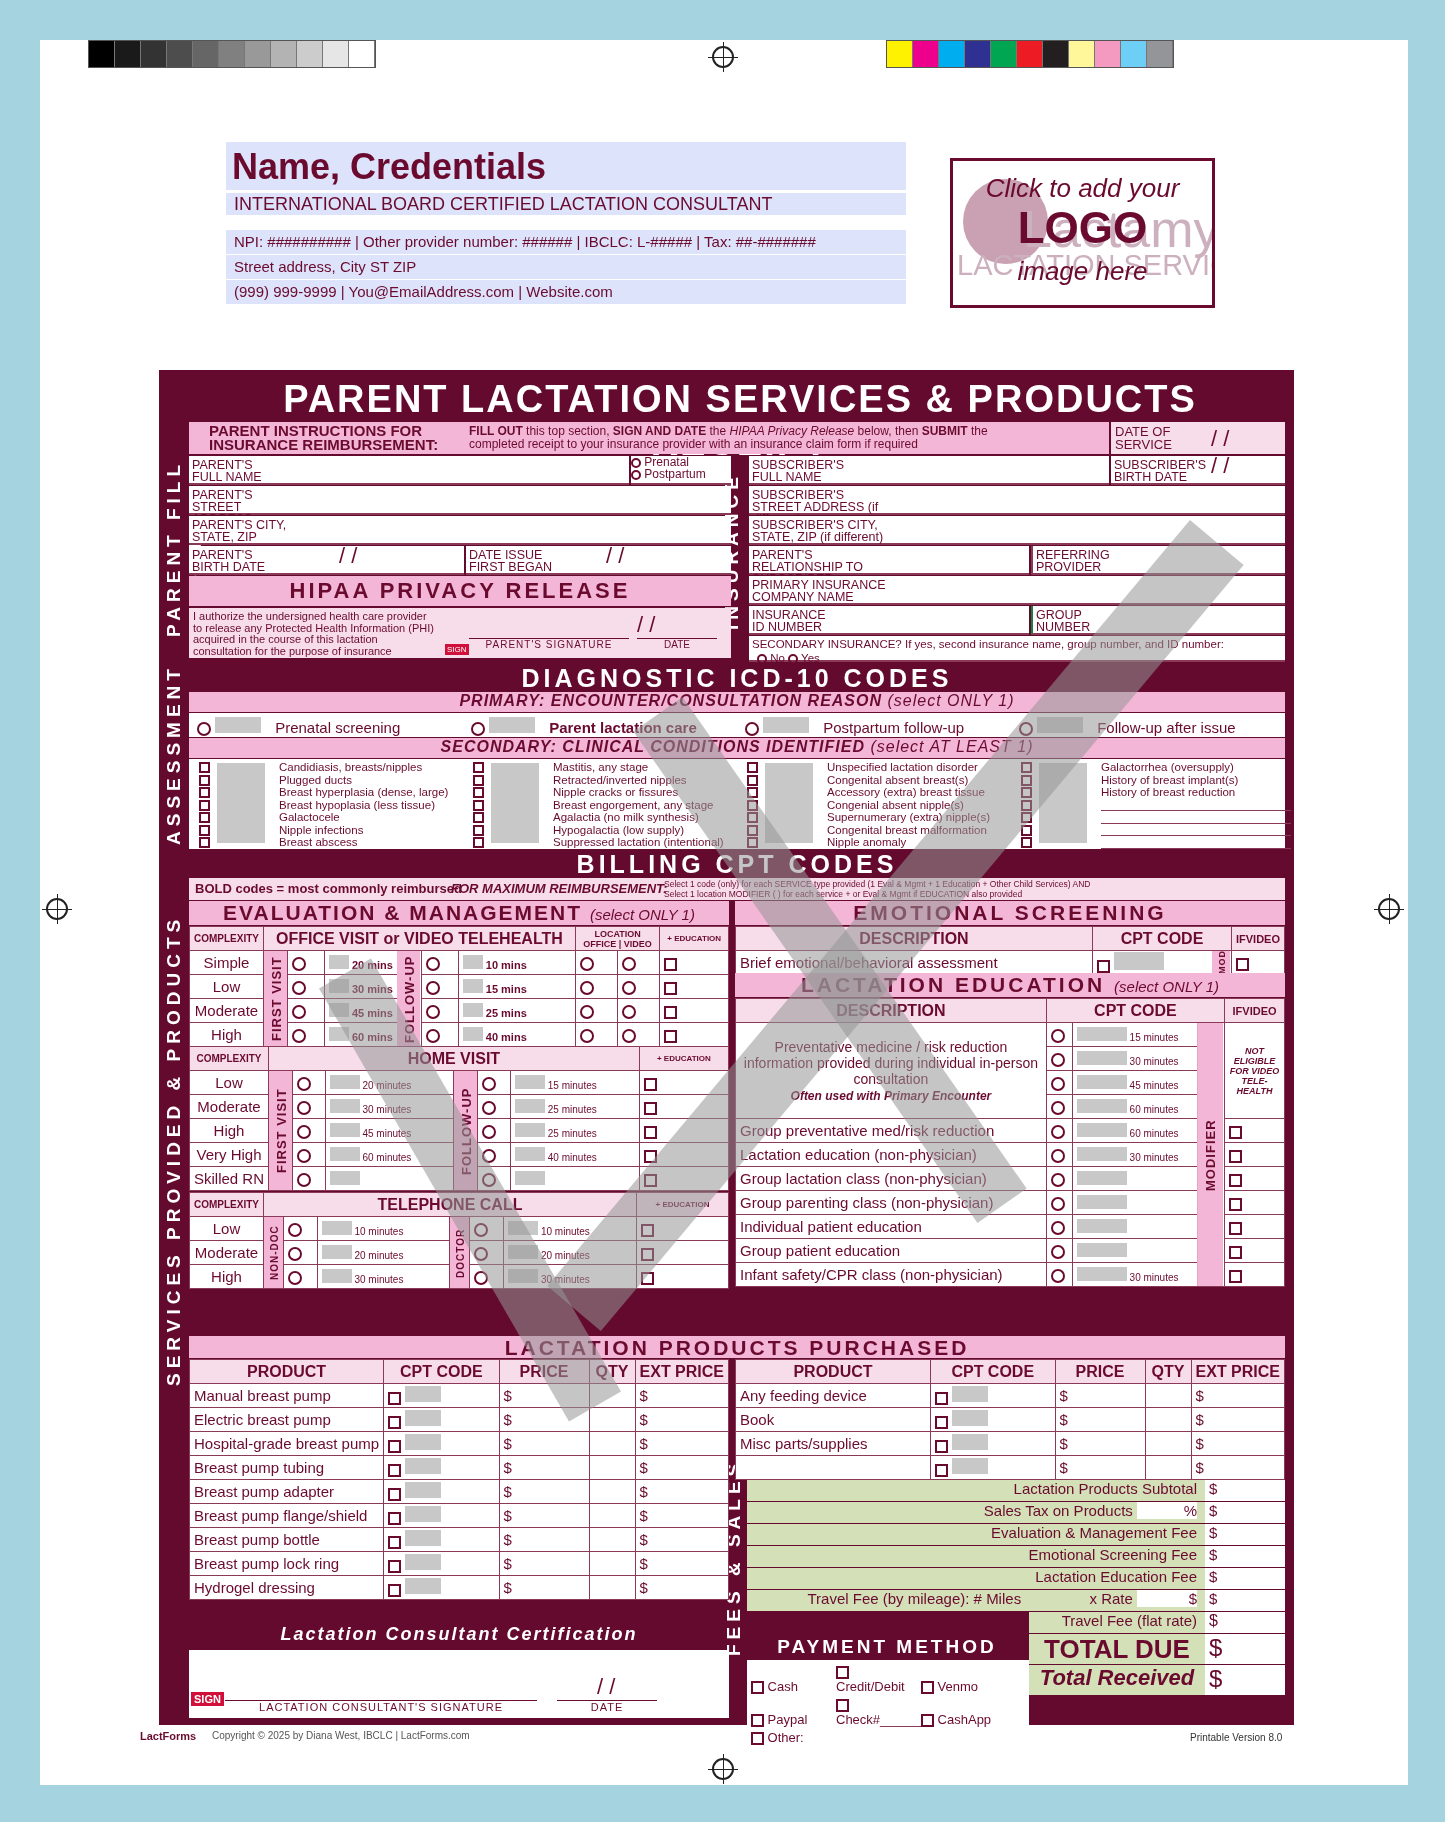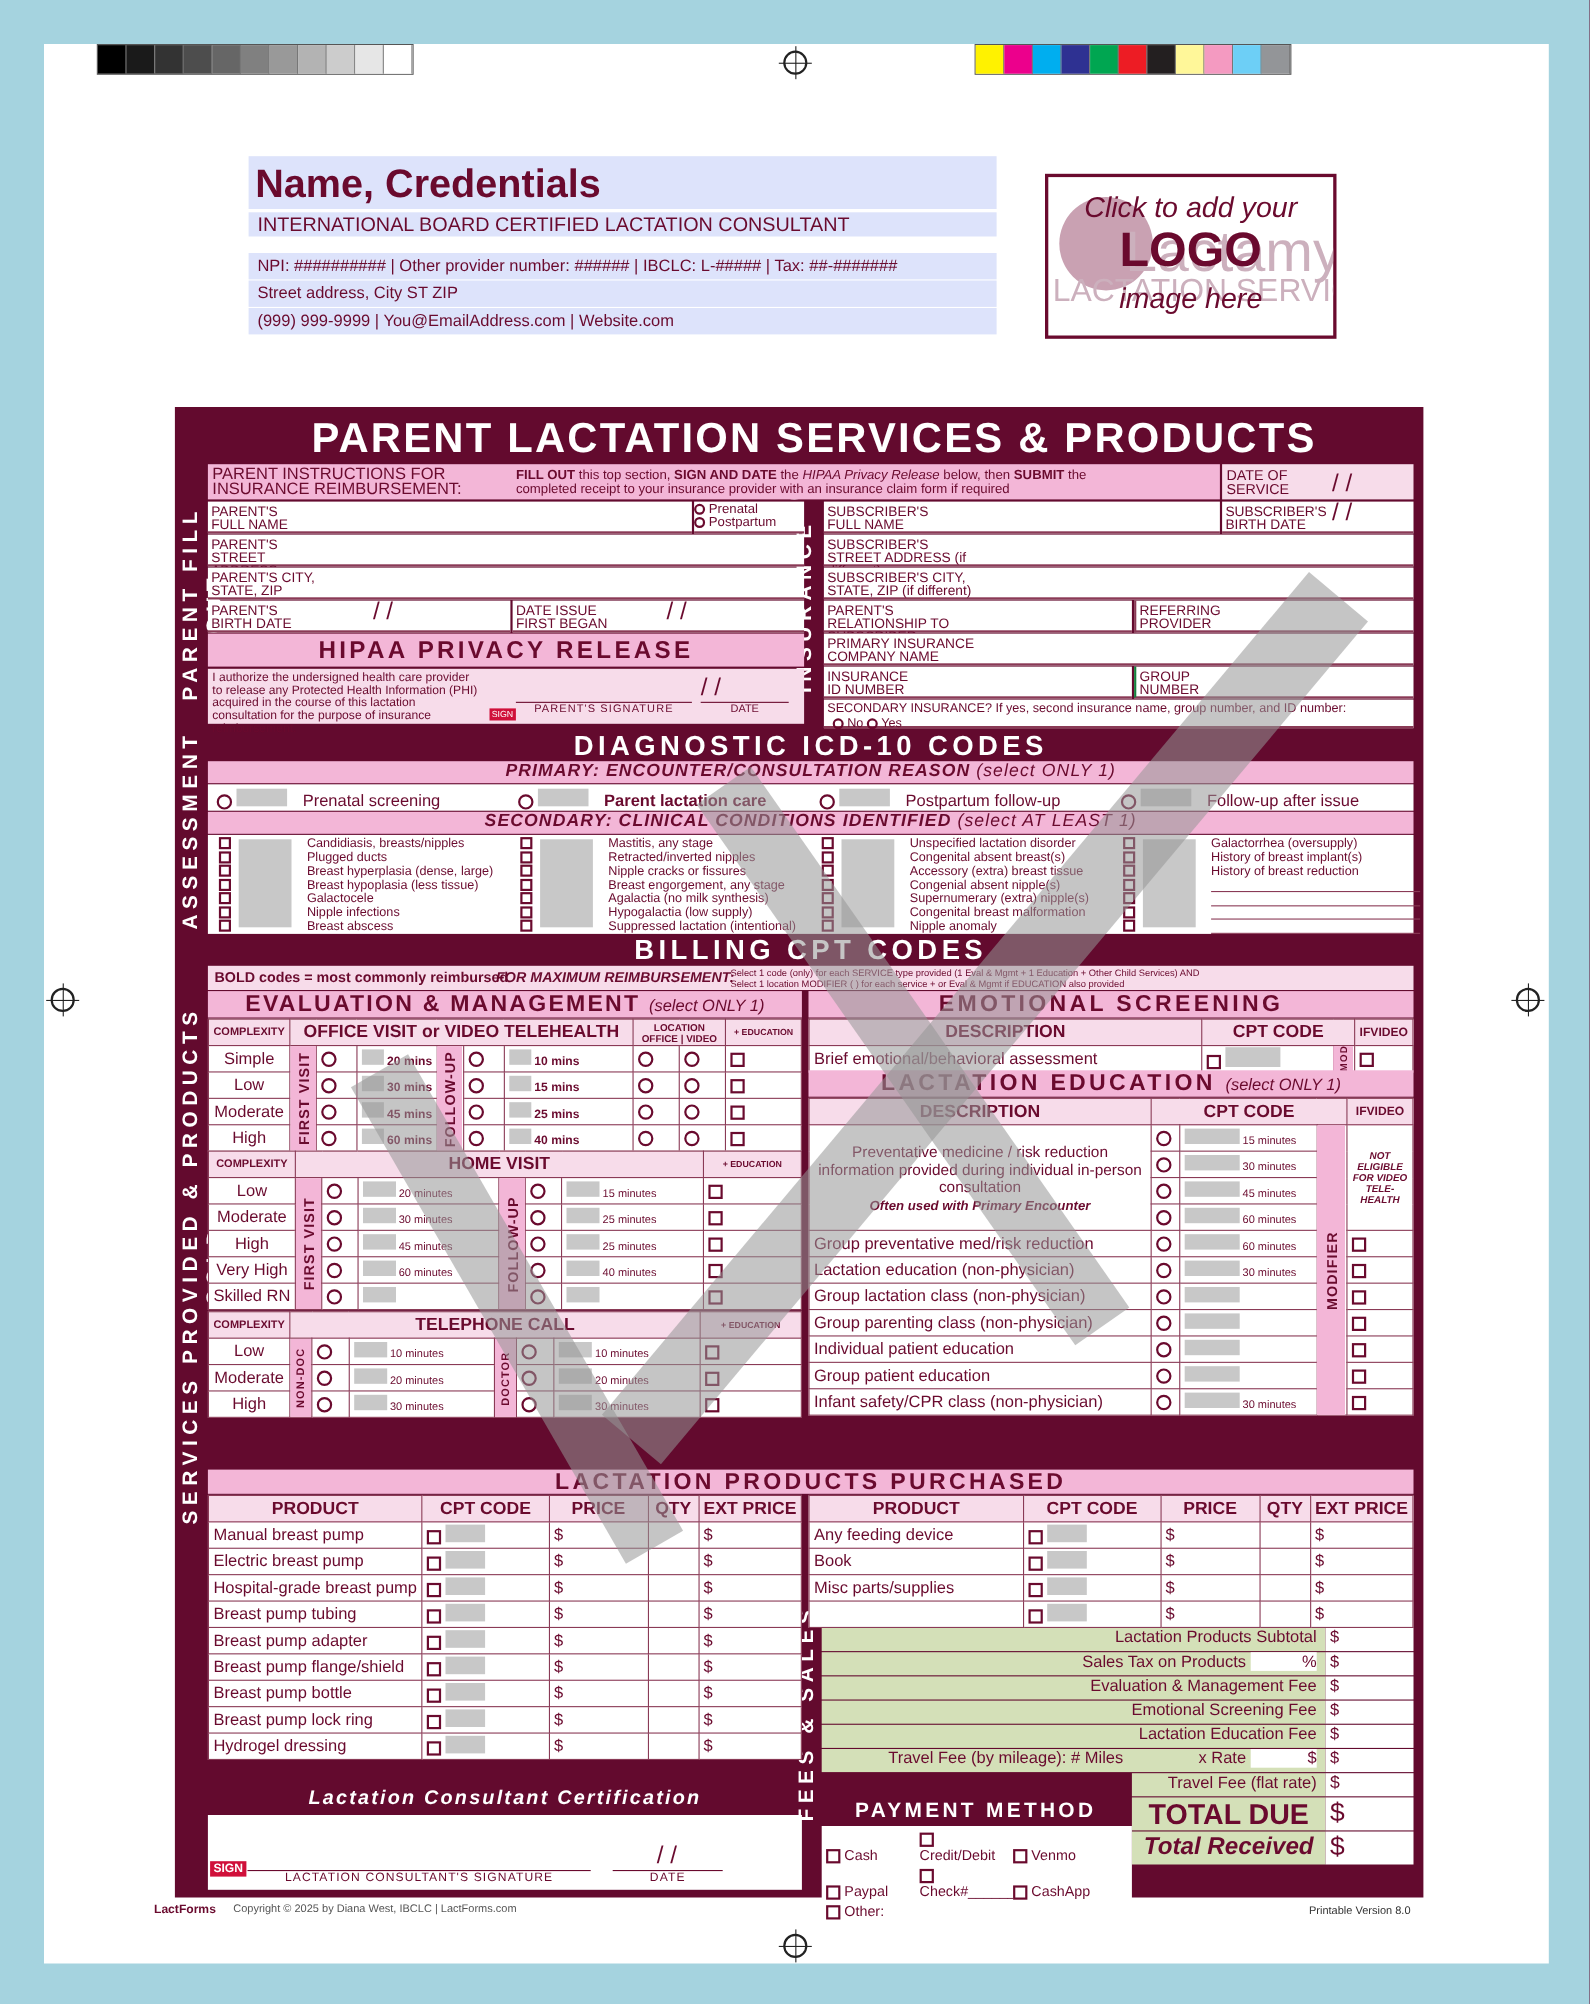--- a/index.html
+++ b/index.html
@@ -86,21 +86,21 @@
   <div class="form">
     <div class="title">PARENT LACTATION SERVICES &amp; PRODUCTS RECEIPT</div>
 
     <div class="vlabel" style="left:4px;top:58px;height:240px">PARENT FILL OUT</div>
     <div class="vlabel" style="left:562px;top:110px;height:150px">INSURANCE</div>
     <div class="vlabel" style="left:4px;top:300px;height:175px">ASSESSMENT</div>
     <div class="vlabel" style="left:4px;top:510px;height:540px">SERVICES PROVIDED &amp; PRODUCTS SOLD</div>
     <div class="vlabel" style="left:564px;top:1080px;height:215px">FEES &amp; SALES</div>
 
     <div class="abs pinkhdr" style="left:30px;top:52px;width:920px;height:32px">
-      <div class="abs" style="left:4px;top:2px;width:260px;font-weight:normal;font-size:15px;line-height:14px">PARENT INSTRUCTIONS FOR INSURANCE REIMBURSEMENT:</div>
+      <div class="abs" style="left:20px;top:2px;width:260px;font-weight:bold;font-size:15px;line-height:14px">PARENT INSTRUCTIONS FOR INSURANCE REIMBURSEMENT:</div>
       <div class="abs" style="left:280px;top:3px;width:560px;font-size:12px;line-height:13px"><b>FILL OUT</b><span> this top section, </span><b>SIGN AND DATE</b><span> the </span><i>HIPAA Privacy Release</i><span> below, then </span><b>SUBMIT</b><span> the completed receipt to your insurance provider with an insurance claim form if required</span></div>
     </div>
     <div class="abs lpink" style="left:952px;top:52px;width:174px;height:32px">
       <div class="abs" style="left:4px;top:3px;width:70px;font-size:13px;line-height:13px">DATE OF SERVICE</div>
       <div class="abs" style="left:100px;top:4px;font-size:22px">/       /</div>
     </div>
 
     <div class="row white" style="left:30px;top:86px;width:440px;height:29px">
         <span style="display:block;width:100px;padding:3px">PARENT'S FULL NAME</span>
       </div>

